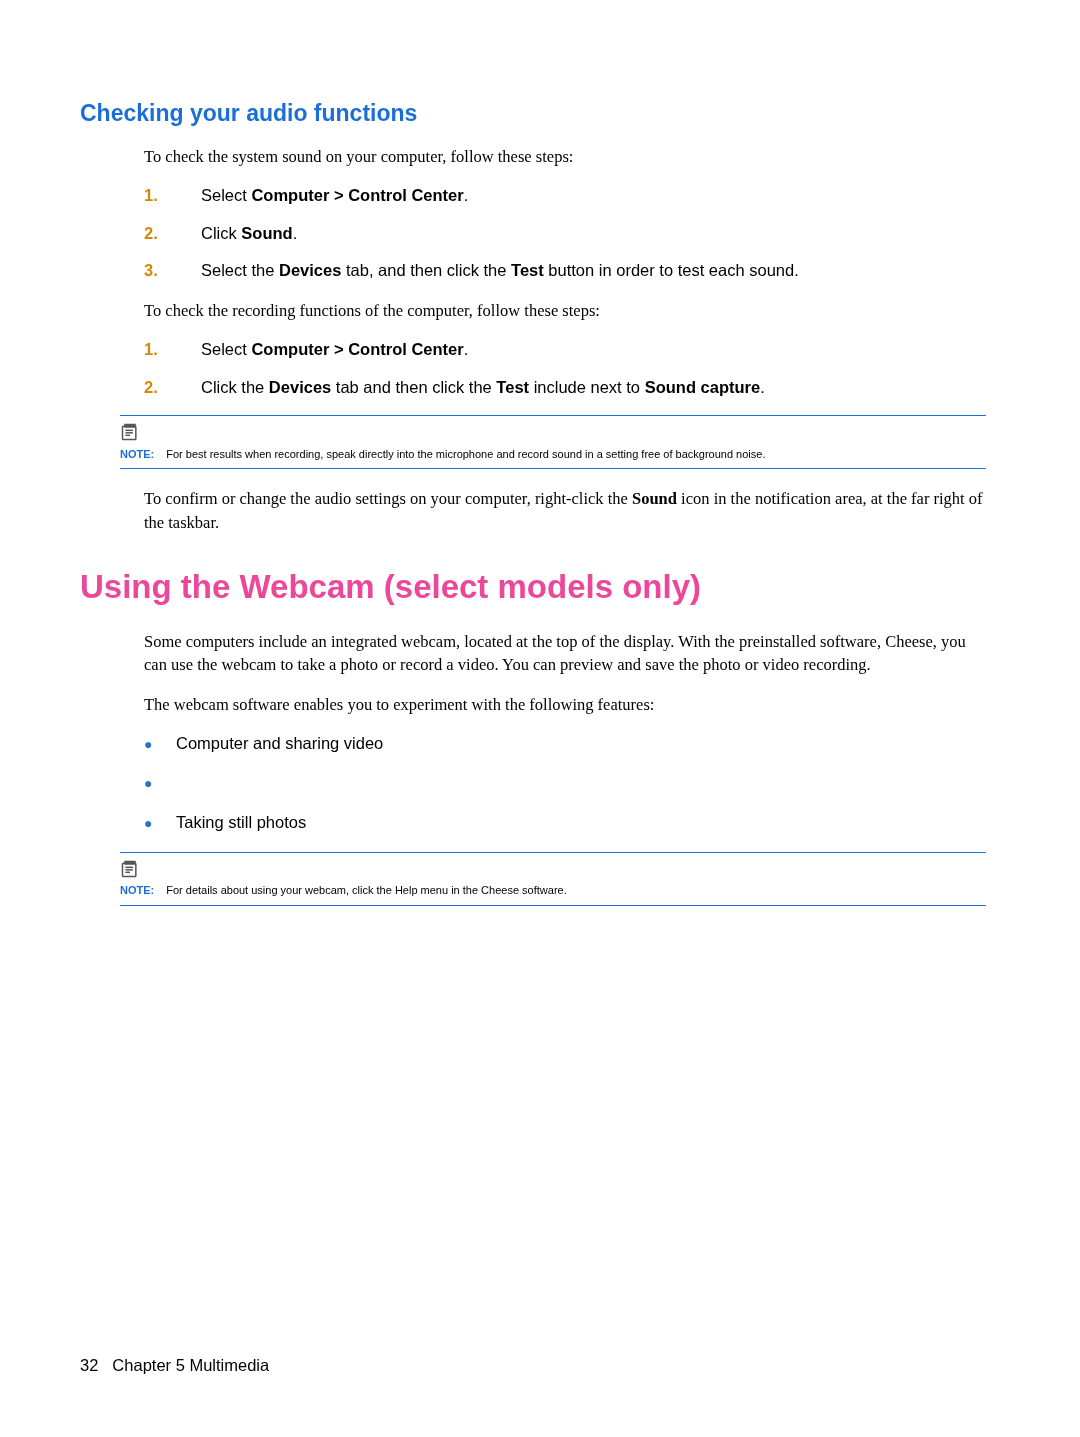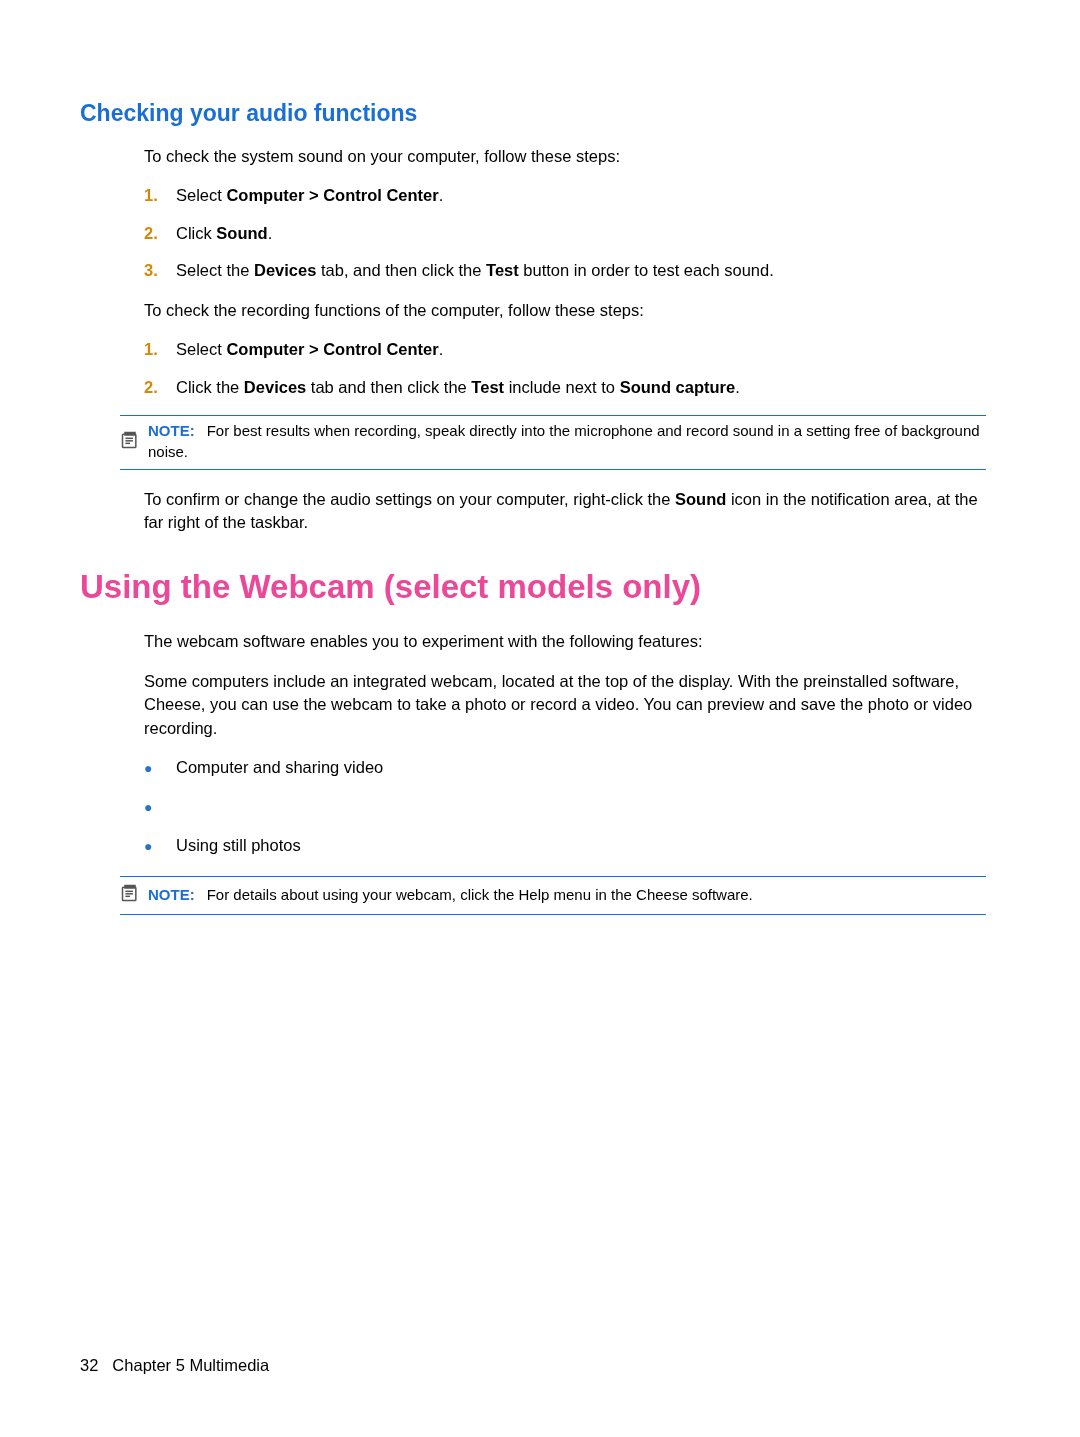--- a/index.html
+++ b/index.html
@@ -30,38 +30,40 @@
     font-weight: bold;
     margin: 34px 0 24px 0;
   }
   .body-indent {
     margin-left: 64px;
     font-size: 16.5px;
     line-height: 1.42;
   }
   .para {
     margin: 0 0 16px 0;
+    font-family: Liberation Serif, serif;
   }
   ol.numlist {
     list-style: none;
     padding: 0;
     margin: 0 0 16px 0;
   }
   ol.numlist > li {
     display: flex;
     align-items: flex-start;
     margin-bottom: 14px;
   }
   ol.numlist > li .num {
     color: #d48806;
     font-weight: bold;
     min-width: 32px;
   }
   ol.numlist > li .txt {
     flex: 1;
+    margin-left: 25px;
   }
   ul.bulletlist {
     list-style: none;
     padding: 0;
     margin: 0 0 16px 0;
   }
   ul.bulletlist > li {
     display: flex;
     align-items: flex-start;
     margin-bottom: 14px;
@@ -76,23 +78,24 @@
     flex: 1;
   }
   .note-block {
     margin-left: 40px;
     margin-right: 4px;
     margin-bottom: 18px;
     border-top: 1px solid #1a6fd6;
     border-bottom: 1px solid #1a6fd6;
     padding: 4px 0 6px 0;
     display: flex;
-    align-items: center;
-    font-size: 15px;
+    align-items: flex-start;
+    font-size: 11px;
     line-height: 1.42;
+    flex-direction: column;
   }
   .note-icon {
     width: 22px;
     margin-right: 6px;
     flex-shrink: 0;
     padding-top: 2px;
     color: #555;
   }
   .note-text {
     flex: 1;
@@ -178,34 +181,34 @@
 
   <div class="body-indent">
     <p class="para">
       <span>To confirm or change the audio settings on your computer, right-click the </span><strong>Sound</strong><span> icon in the notification area, at the far right of the taskbar.</span>
     </p>
   </div>
 
   <h1 class="h1">Using the Webcam (select models only)</h1>
 
   <div class="body-indent">
+    <p class="para">Some computers include an integrated webcam, located at the top of the display. With the preinstalled software, Cheese, you can use the webcam to take a photo or record a video. You can preview and save the photo or video recording.</p>
     <p class="para">The webcam software enables you to experiment with the following features:</p>
-    <p class="para">Some computers include an integrated webcam, located at the top of the display. With the preinstalled software, Cheese, you can use the webcam to take a photo or record a video. You can preview and save the photo or video recording.</p>
 
     <ul class="bulletlist">
       <li>
         <span class="bullet">●</span>
         <span class="txt">Computer and sharing video</span>
       </li>
       <li>
         <span class="bullet">●</span>
       </li>
       <li>
         <span class="bullet">●</span>
-        <span class="txt">Using still photos</span>
+        <span class="txt">Taking still photos</span>
       </li>
     </ul>
   </div>
 
   <div class="note-block">
     <span class="note-icon">
       <svg viewBox="0 0 24 24" width="20" height="20" fill="none" stroke="#555" stroke-width="1.8">
         <rect x="3" y="5" width="16" height="16" rx="1"></rect>
         <path d="M6 3h12v3H6z" fill="#555"></path>
         <line x1="6.5" y1="10" x2="15.5" y2="10"></line>

